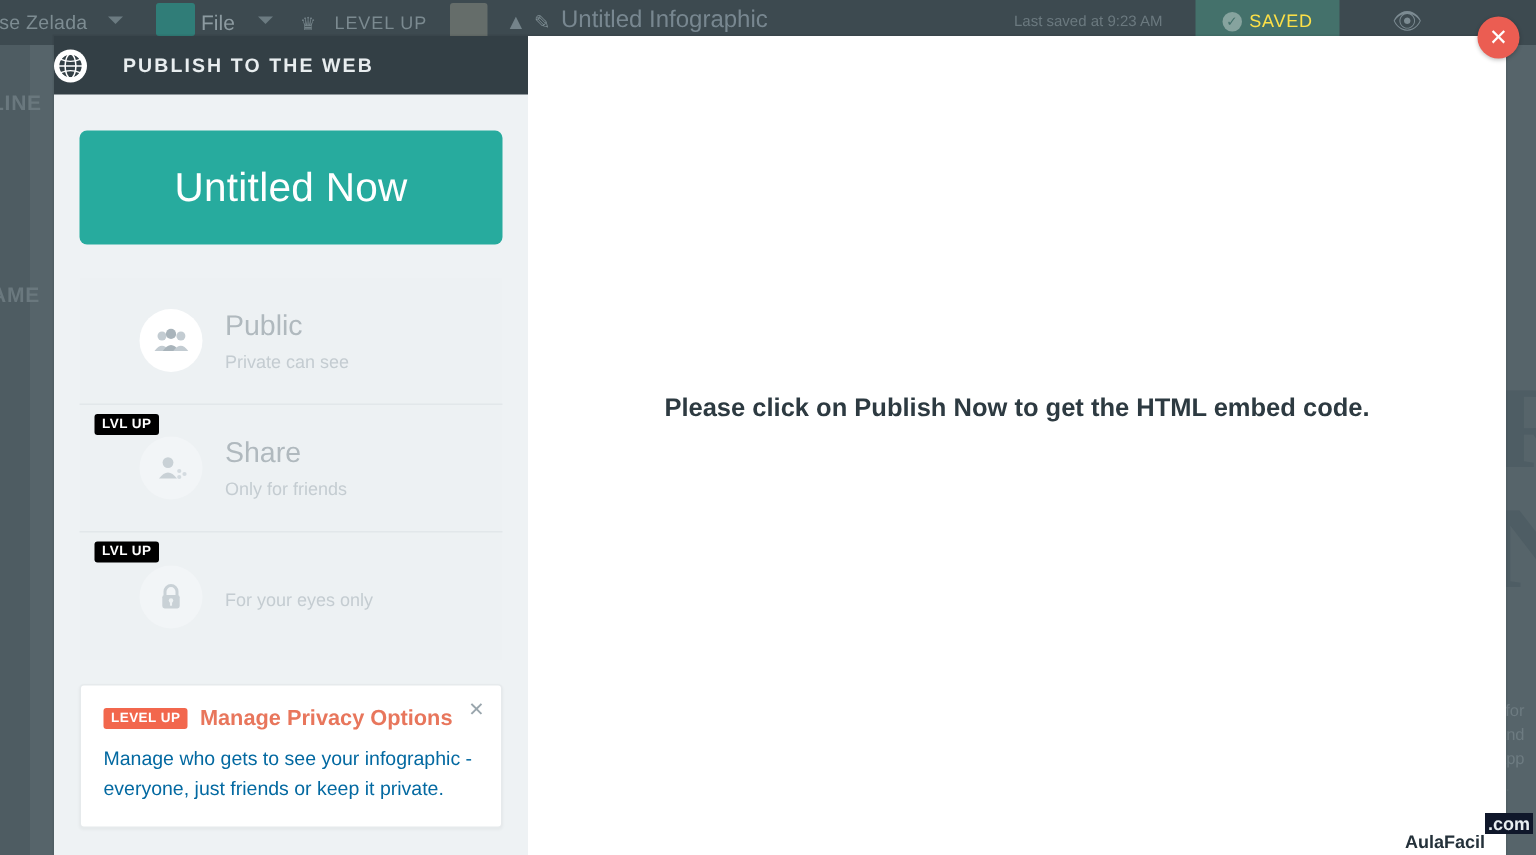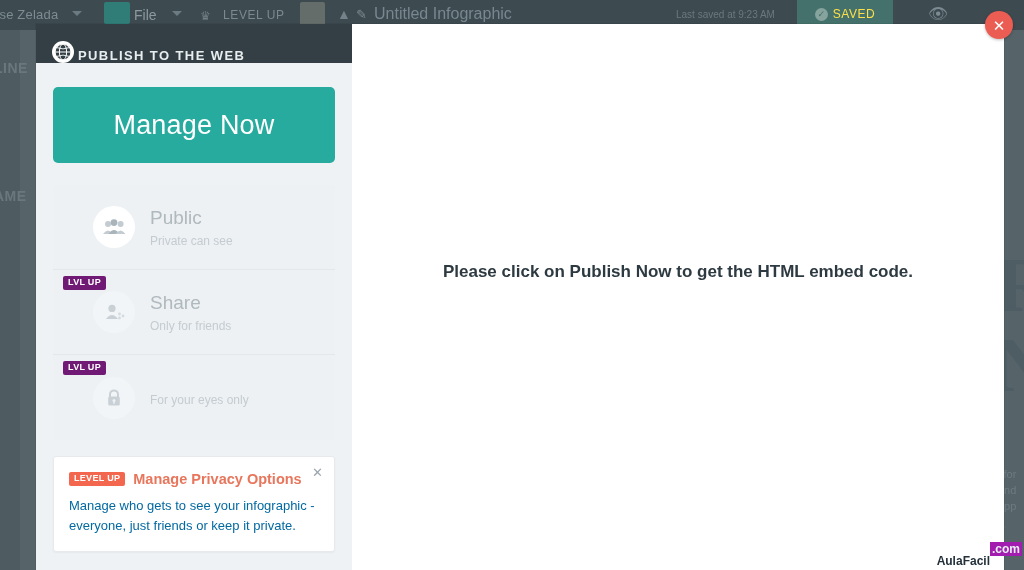--- a/index.html
+++ b/index.html
@@ -153,23 +153,22 @@
     width: 316px;
     background: #eef2f4;
     display: flex;
     flex-direction: column;
   }
 
   .sidebar-header {
     height: 39px;
     background: #333f45;
     display: flex;
-    align-items: flex-end;
-    padding-left: 16px;
-    gap: 4px;
+    align-items: center;
+    gap: 24px;
     flex: 0 0 auto;
   }
   .globe-icon {
     width: 22px; height: 22px;
     border-radius: 50%;
     background: #ffffff;
     display: flex; align-items: center; justify-content: center;
     flex: 0 0 auto;
   }
   .globe-icon svg { display: block; }
@@ -233,21 +232,21 @@
   }
   .pi-sub {
     font-size: 12px;
     color: #c4ccd1;
     margin-top: 5px;
   }
 
   .lvlup-badge {
     position: absolute;
     left: 10px; top: 6px;
-    background: #701a75;
+    background: #000000;
     color: #ffffff;
     font-size: 9px;
     font-weight: bold;
     letter-spacing: .3px;
     padding: 2px 5px 2px 5px;
     border-radius: 2px;
     line-height: 1.1;
   }
 
   .tip-card {
@@ -332,21 +331,21 @@
   .watermark {
     position: absolute;
     right: 2px; bottom: 2px;
     display: flex;
     align-items: center;
     font-size: 12px;
     font-weight: bold;
     z-index: 40;
   }
   .wm-a { color: #24313a; margin-top: 24px; }
-  .wm-b { color: #e8eef1; background: #a21caf; padding: 0 2px; }
+  .wm-b { color: #e8eef1; background: #0f172a; padding: 0 2px; }
 </style>
 </head>
 <body>
 
 <div id="stage">
 
   <div class="app-bg">
 
     <div class="app-topbar">
       <span class="tb-user">ose Zelada</span>
@@ -393,21 +392,21 @@
             <line x1="1" y1="9" x2="17" y2="9" stroke="#ffffff" stroke-width="1"></line>
             <path d="M2.6 4.6 Q9 7.2 15.4 4.6" fill="none" stroke="#ffffff" stroke-width=".9"></path>
             <path d="M2.6 13.4 Q9 10.8 15.4 13.4" fill="none" stroke="#ffffff" stroke-width=".9"></path>
           </svg>
         </span>
         <span class="title">PUBLISH TO THE WEB</span>
       </div>
 
       <div class="sidebar-body">
 
-        <button class="publish-btn">Manage Now</button>
+        <button class="publish-btn">Untitled Now</button>
 
         <div class="privacy-list">
 
           <div class="privacy-item">
             <span class="pi-icon">
               <svg width="24" height="18" viewBox="0 0 24 18" aria-hidden="true">
                 <circle cx="6" cy="6" r="3" fill="#c3ccd2"></circle>
                 <path d="M1 16 q5 -7 10 0 z" fill="#c3ccd2"></path>
                 <circle cx="12" cy="4.6" r="3.4" fill="#a9b4bb"></circle>
                 <path d="M6.5 16 q5.5 -8 11 0 z" fill="#a9b4bb"></path>

